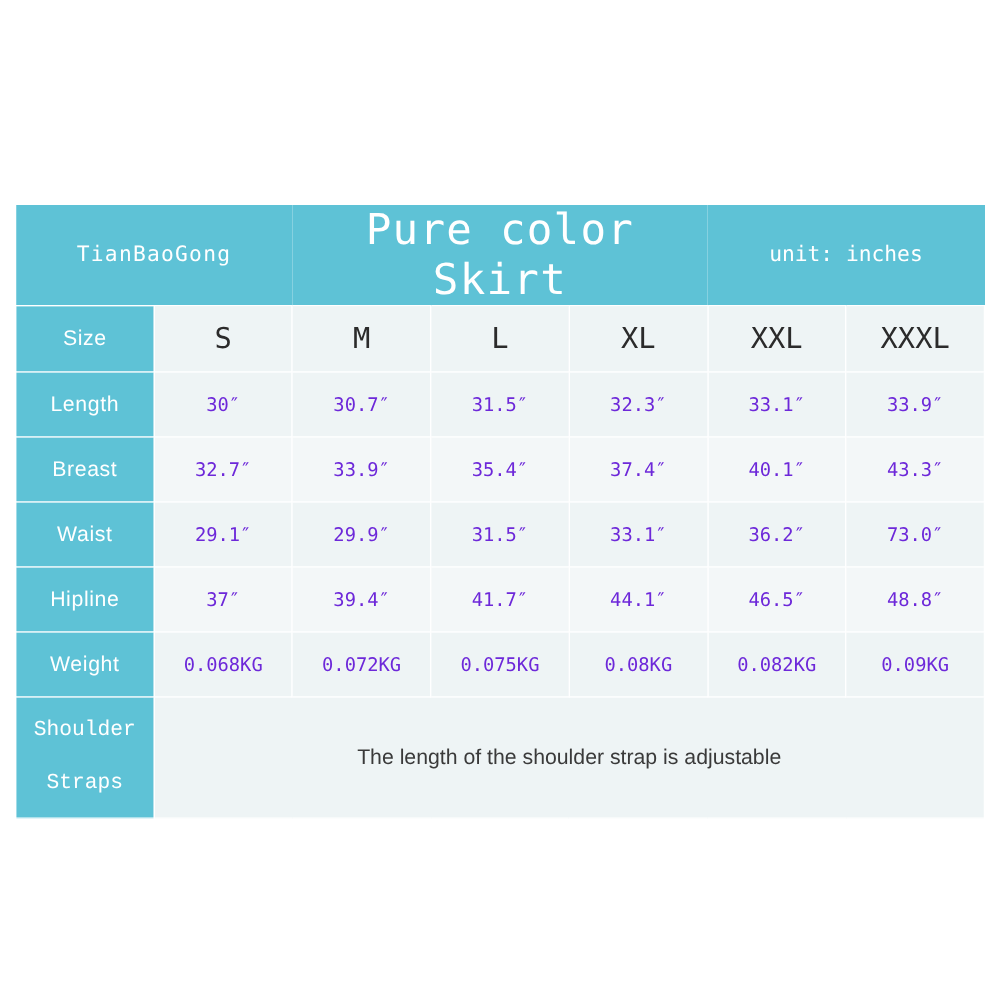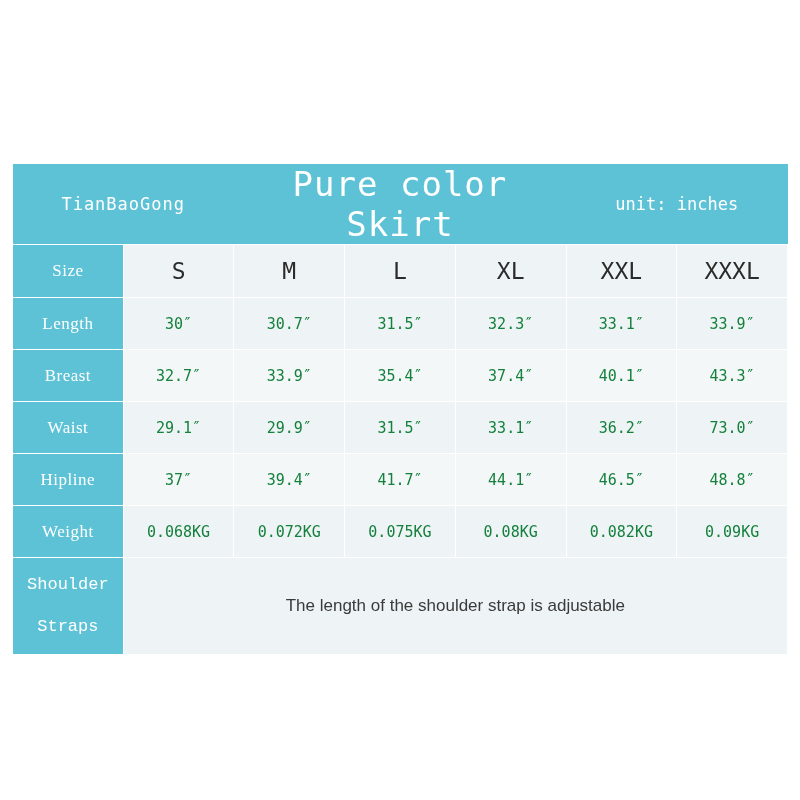--- a/index.html
+++ b/index.html
@@ -58,41 +58,41 @@
     font-size: 17px;
     color: #ffffff;
     text-align: right;
     padding-right: 16px;
   }
 
   
   .rowlabel {
     background: #5ec2d6;
     color: #ffffff;
-    font-family: Liberation Serif, serif;
+    font-family: Liberation Sans, sans-serif;
     font-size: 17px;
     letter-spacing: 0.5px;
     width: 114px;
   }
 
   
   .sizes-row td.rowlabel { height: 52px; }
   .sizes-row .sizecell {
     background: #eef4f5;
     font-family: "DejaVu Sans Mono", monospace;
     font-size: 23px;
     color: #2b2b2b;
     height: 52px;
   }
 
   .datacell {
     background: #eef4f5;
     font-family: "DejaVu Sans Mono", monospace;
     font-size: 15px;
-    color: #15803d;
+    color: #6d28d9;
     height: 51px;
   }
   .datarow td.rowlabel { height: 51px; }
 
   .alt .datacell { background: #f3f7f8; }
 
   .shoulder-label {
     background: #5ec2d6;
     color: #ffffff;
     font-family: Liberation Mono, monospace;

